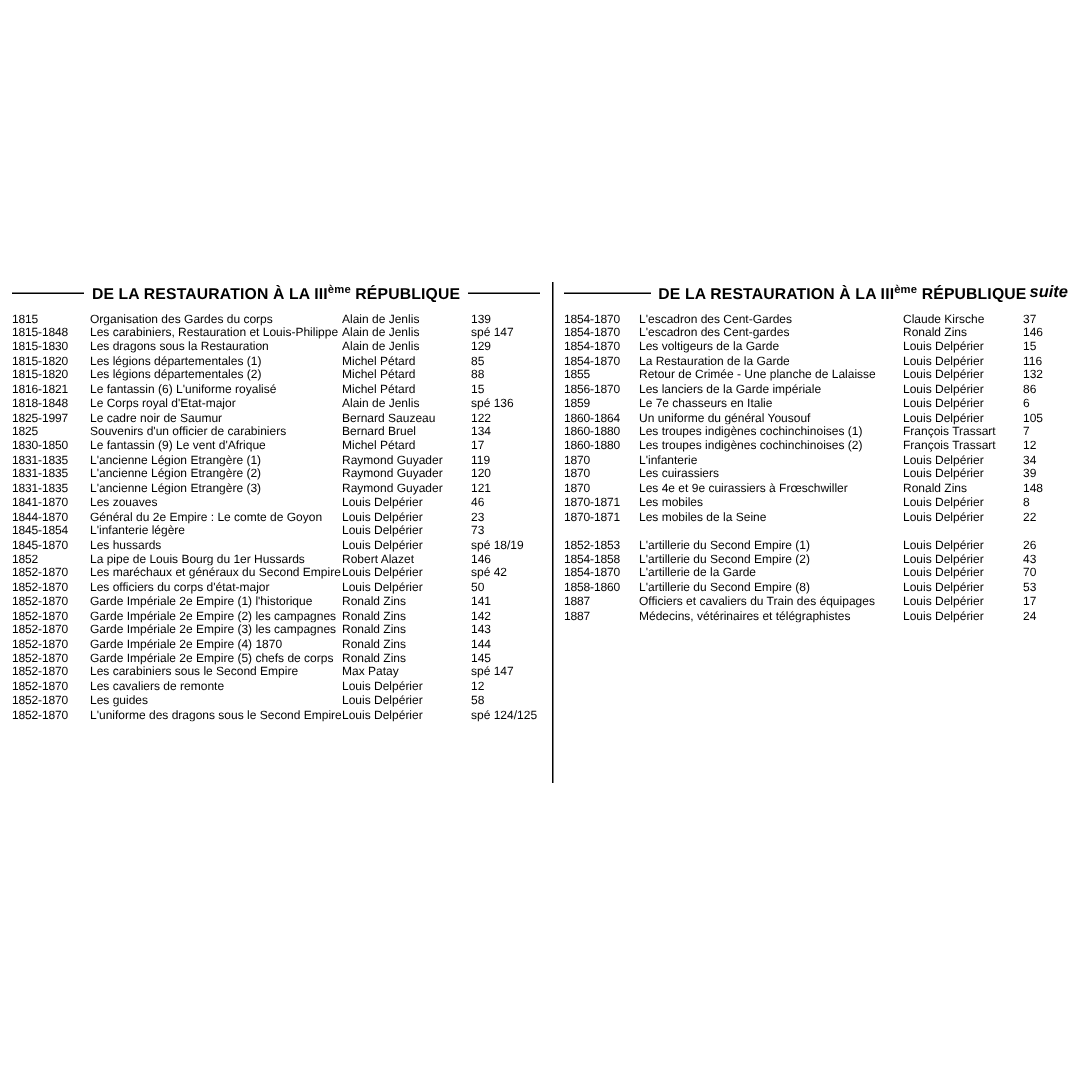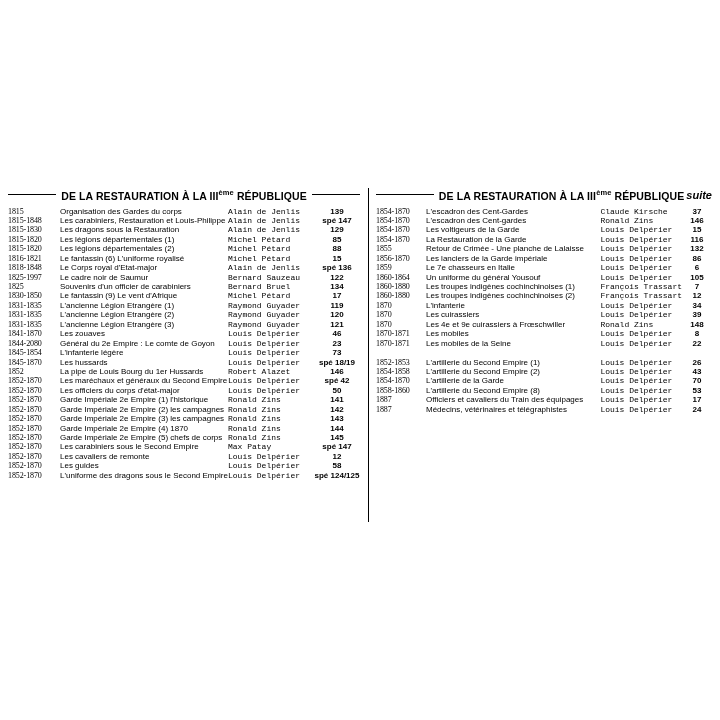--- a/index.html
+++ b/index.html
@@ -91,35 +91,32 @@
   }
   table.entries td {
     padding: 0;
     vertical-align: top;
     white-space: nowrap;
     overflow: hidden;
   }
   td.c-date {
     width: 52px;
     letter-spacing: -0.1px;
-    font-family: Liberation Serif, serif;
   }
   td.c-title {
     padding-left: 3px;
   }
   td.c-author {
     width: 86px;
     padding-left: 2px;
-    font-family: Liberation Mono, monospace;
   }
   td.c-page {
     width: 46px;
-    text-align: center;
+    text-align: left;
     padding-right: 1px;
-    font-weight: bold;
   }
   .col-right td.c-date { width: 50px; }
   .col-right td.c-author { width: 80px; }
   .col-right td.c-page { width: 30px; margin-top: 19px; }
 </style>
 </head>
 <body>
 
 <div class="page">
 
@@ -213,21 +210,21 @@
               <td class="c-author">Raymond Guyader</td>
               <td class="c-page">121</td>
             </tr>
           <tr>
               <td class="c-date">1841-1870</td>
               <td class="c-title">Les zouaves</td>
               <td class="c-author">Louis Delpérier</td>
               <td class="c-page">46</td>
             </tr>
           <tr>
-              <td class="c-date">1844-2080</td>
+              <td class="c-date">1844-1870</td>
               <td class="c-title">Général du 2e Empire : Le comte de Goyon</td>
               <td class="c-author">Louis Delpérier</td>
               <td class="c-page">23</td>
             </tr>
           <tr>
               <td class="c-date">1845-1854</td>
               <td class="c-title">L'infanterie légère</td>
               <td class="c-author">Louis Delpérier</td>
               <td class="c-page">73</td>
             </tr>

